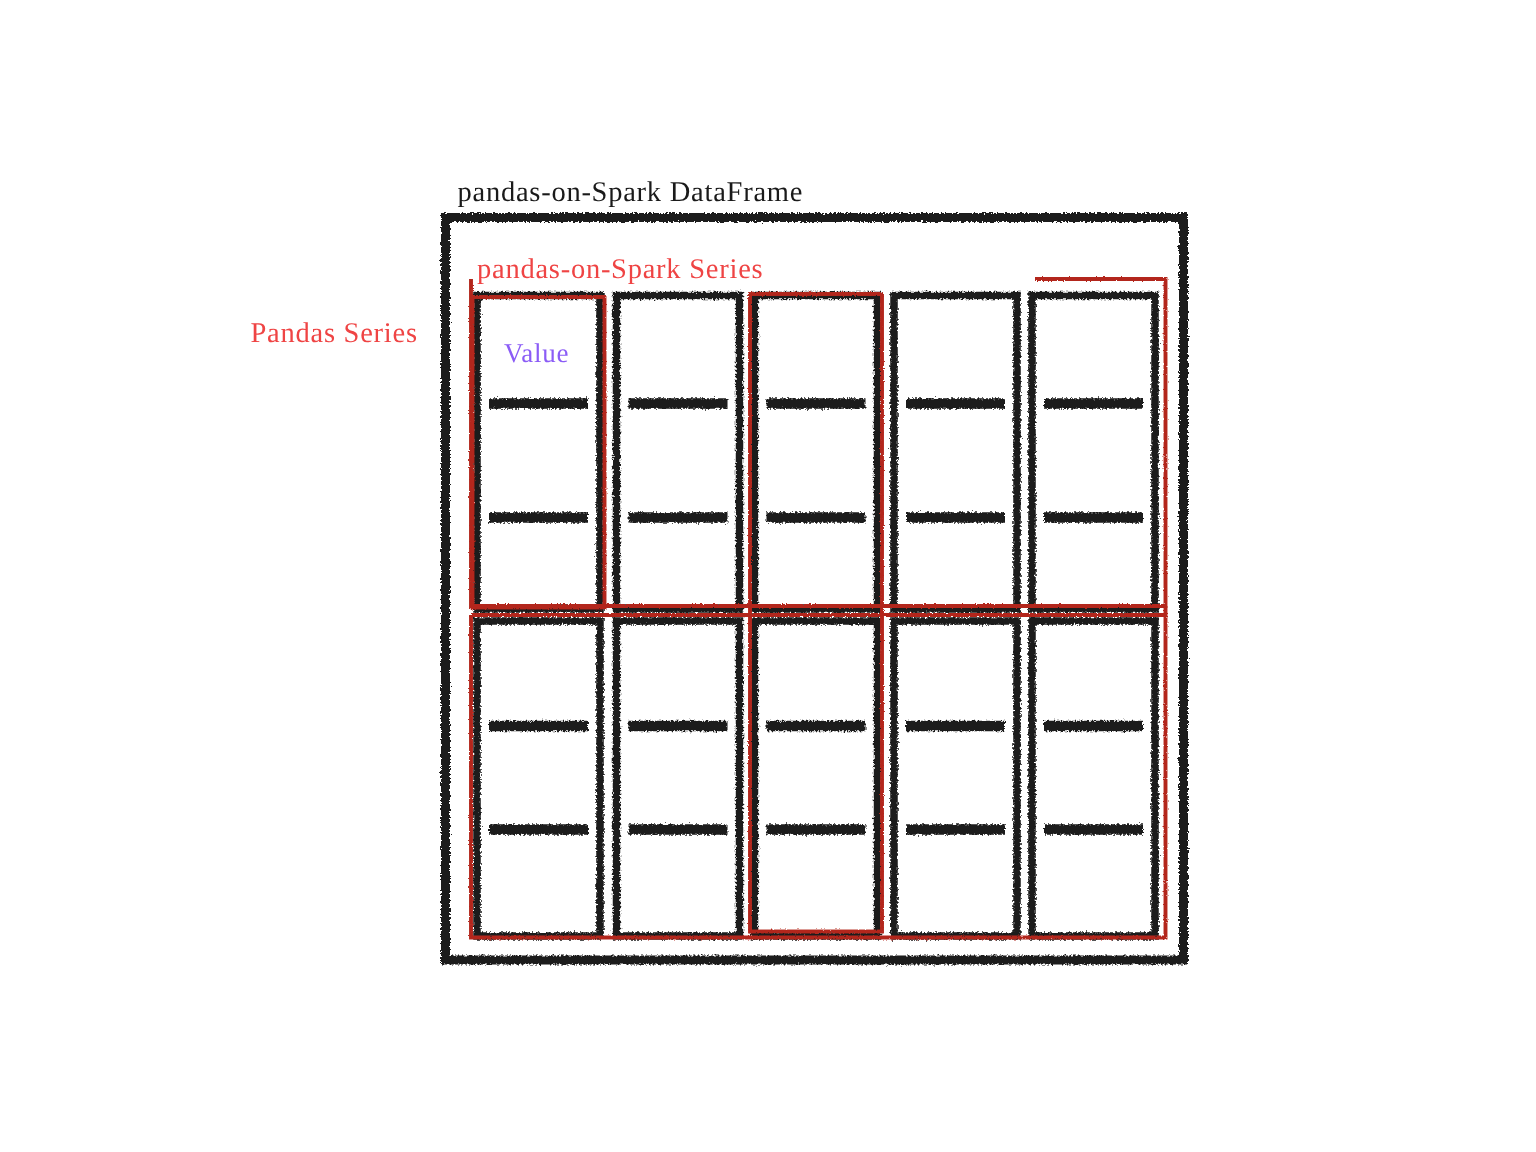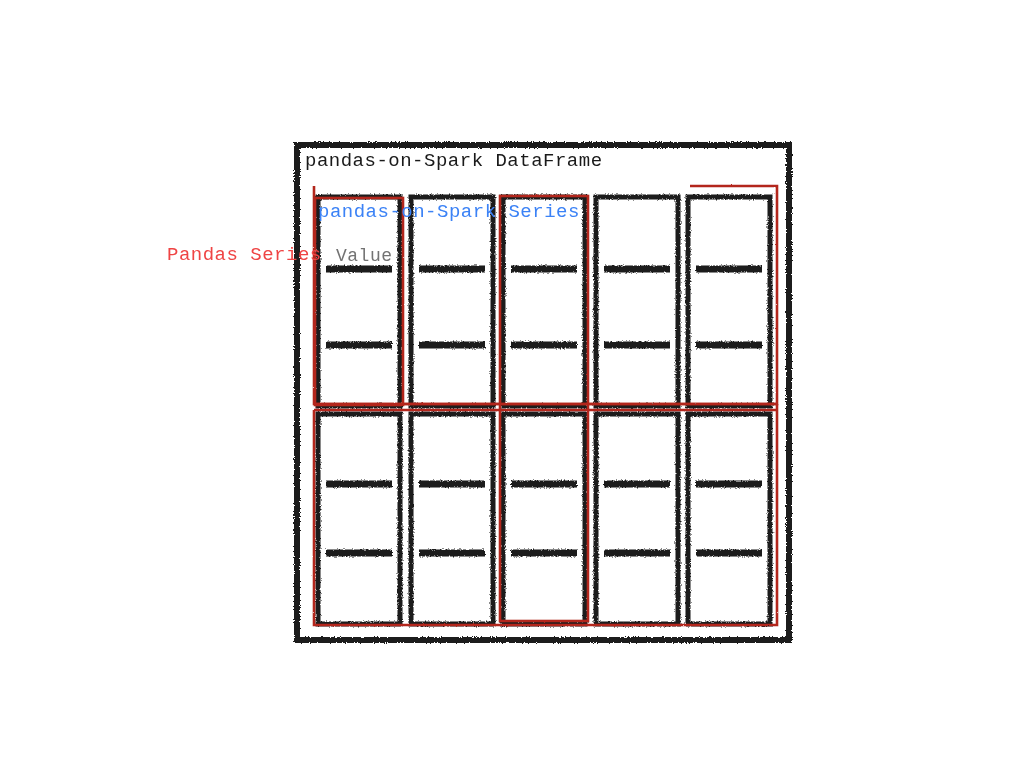--- a/index.html
+++ b/index.html
@@ -18,49 +18,48 @@
   #diagram {
     position: absolute;
     left: 0;
     top: 0;
     width: 1024px;
     height: 768px;
   }
 
   .label {
     position: absolute;
-    font-family: Liberation Mono, monospace;
+    font-family: Liberation Serif, serif;
     white-space: nowrap;
     letter-spacing: 0.5px;
-    margin-top: 32px;
   }
 
   .label-df {
     left: 305px;
     top: 118px;
     font-size: 19px;
     color: #1a1a1a;
   }
   .label-ps-series {
     left: 318px;
     top: 169px;
     font-size: 19px;
-    color: #3b82f6;
+    color: #ef4444;
   }
   .label-pandas-series {
     left: 167px;
     top: 212px;
     font-size: 19px;
     color: #ef4444;
   }
   .label-value {
     left: 336px;
-    top: 214px;
+    top: 225px;
     font-size: 18px;
-    color: #737373;
+    color: #8b5cf6;
   }
 </style>
 </head>
 <body>
 
 <div id="diagram-root">
 
   <svg id="diagram" viewBox="0 0 1024 768">
     <defs>
       <filter id="rough" x="-20%" y="-20%" width="140%" height="140%">

